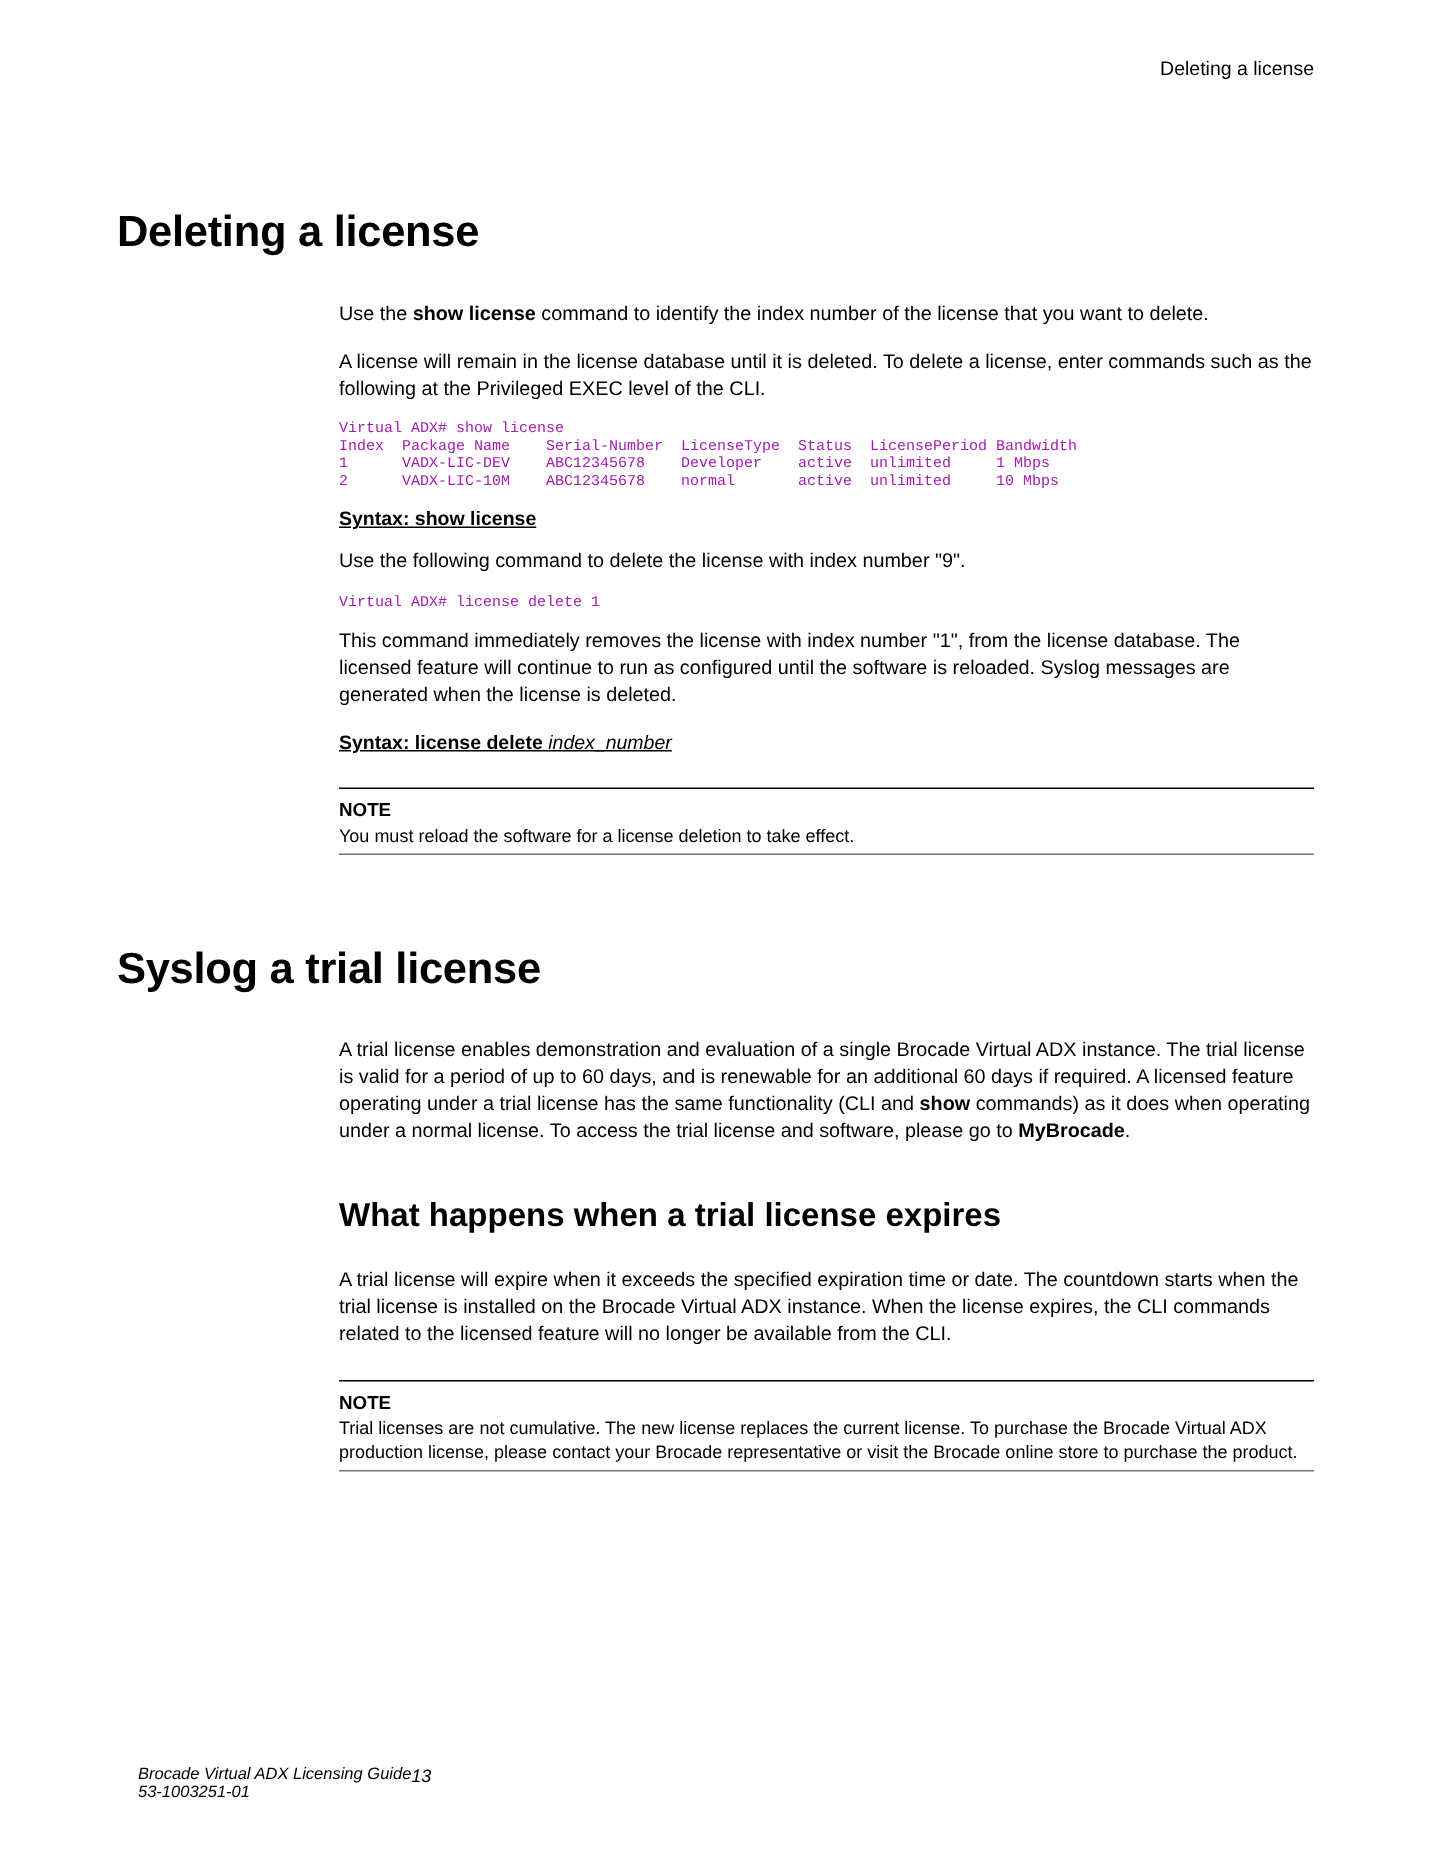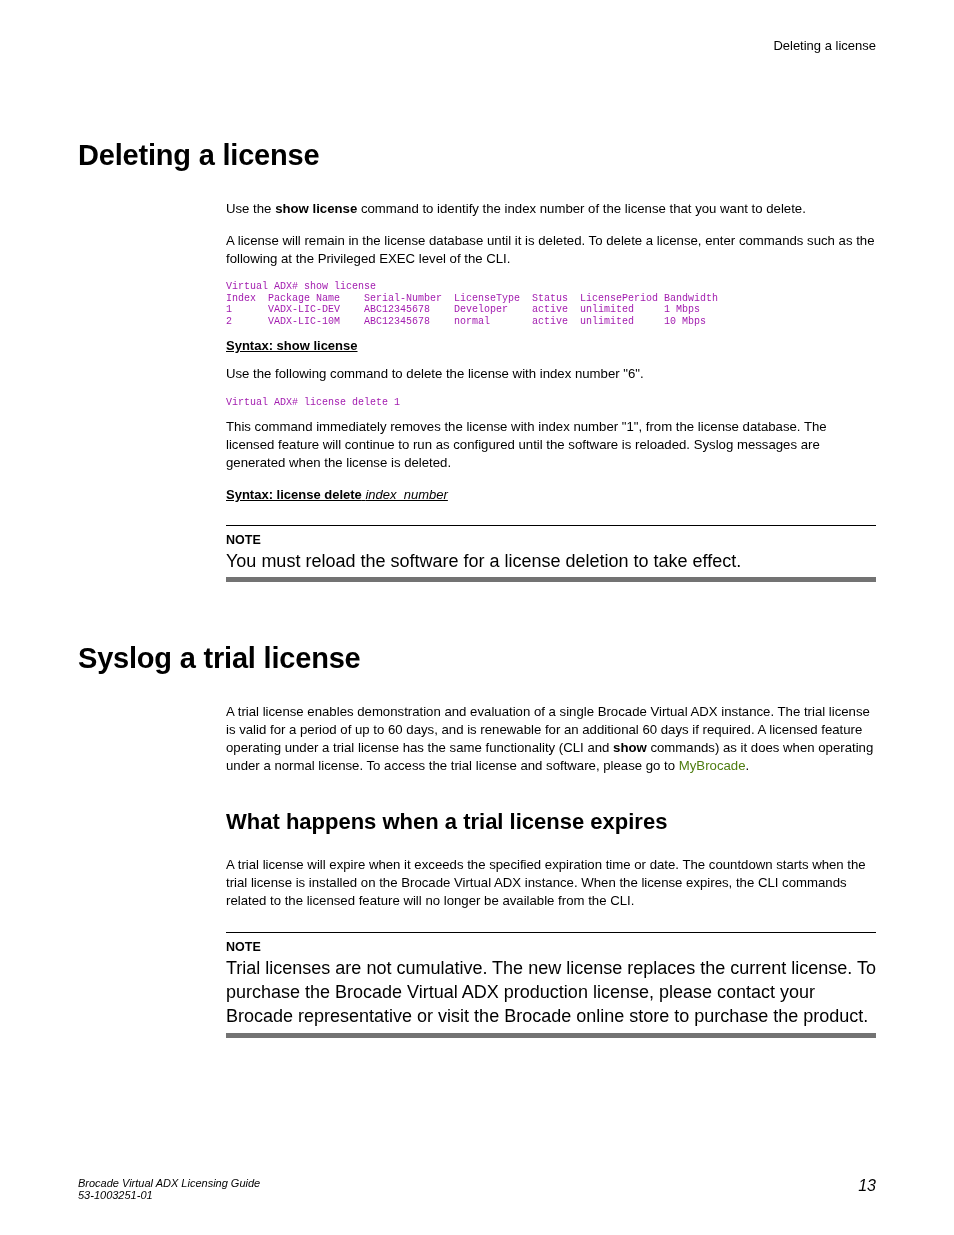--- a/index.html
+++ b/index.html
@@ -47,39 +47,38 @@
     font-size: 10px;
     line-height: 1.15;
     color: #a21caf;
     margin: 4px 0 10px 0;
     white-space: pre;
   }
   .syntax { font-weight: 700; margin: 2px 0 10px 0; font-size: 13px; text-decoration: underline; }
   .syntax .arg { font-style: italic; font-weight: 400; }
   .note-box {
     border-top: 1px solid #000;
-    border-bottom: 5px solid #737373;
+    border-bottom: 1px solid #737373;
     padding: 6px 0 4px 0;
     margin: 22px 0 26px 0;
   }
   .note-label { font-weight: 700; font-size: 12.5px; }
-  .note-text { font-size: 18px; line-height: 1.35; margin-top: 0px; }
-  a.link { color: #4d7c0f; text-decoration: none; }
+  .note-text { font-size: 12px; line-height: 1.35; margin-top: 0px; }
+  a.link { color: #000000; text-decoration: none; font-weight: bold; }
   .section-gap { height: 34px; }
   .footer {
     position: absolute;
-    left: 78px;
+    left: 92px;
     right: 78px;
     bottom: 34px;
     font-size: 11px;
     font-style: italic;
     display: flex;
-    justify-content: space-between;
   }
-  .footer .page-no { font-style: italic; font-size: 16px; }
+  .footer .page-no { font-style: italic; font-size: 12px; }
   .inline-bold { font-weight: 700; }
   .inline-italic { font-style: italic; }
 </style>
 </head>
 <body>
 
 <div class="page">
 
   <div class="running-head">Deleting a license</div>
 
@@ -92,21 +91,21 @@
 
     <p>A license will remain in the license database until it is deleted. To delete a license, enter commands such as the following at the Privileged EXEC level of the CLI.</p>
 
     <pre class="cli">Virtual ADX# show license
 Index  Package Name    Serial-Number  LicenseType  Status  LicensePeriod Bandwidth
 1      VADX-LIC-DEV    ABC12345678    Developer    active  unlimited     1 Mbps
 2      VADX-LIC-10M    ABC12345678    normal       active  unlimited     10 Mbps</pre>
 
     <div class="syntax">Syntax: show license</div>
 
-    <p>Use the following command to delete the license with index number "6".</p>
+    <p>Use the following command to delete the license with index number "9".</p>
 
     <pre class="cli">Virtual ADX# license delete 1</pre>
 
     <p>This command immediately removes the license with index number "1", from the license database. The licensed feature will continue to run as configured until the software is reloaded. Syslog messages are generated when the license is deleted.</p>
 
     <div class="syntax">
       <span>Syntax: license delete</span>
       <span class="arg">index_number</span>
     </div>
 

